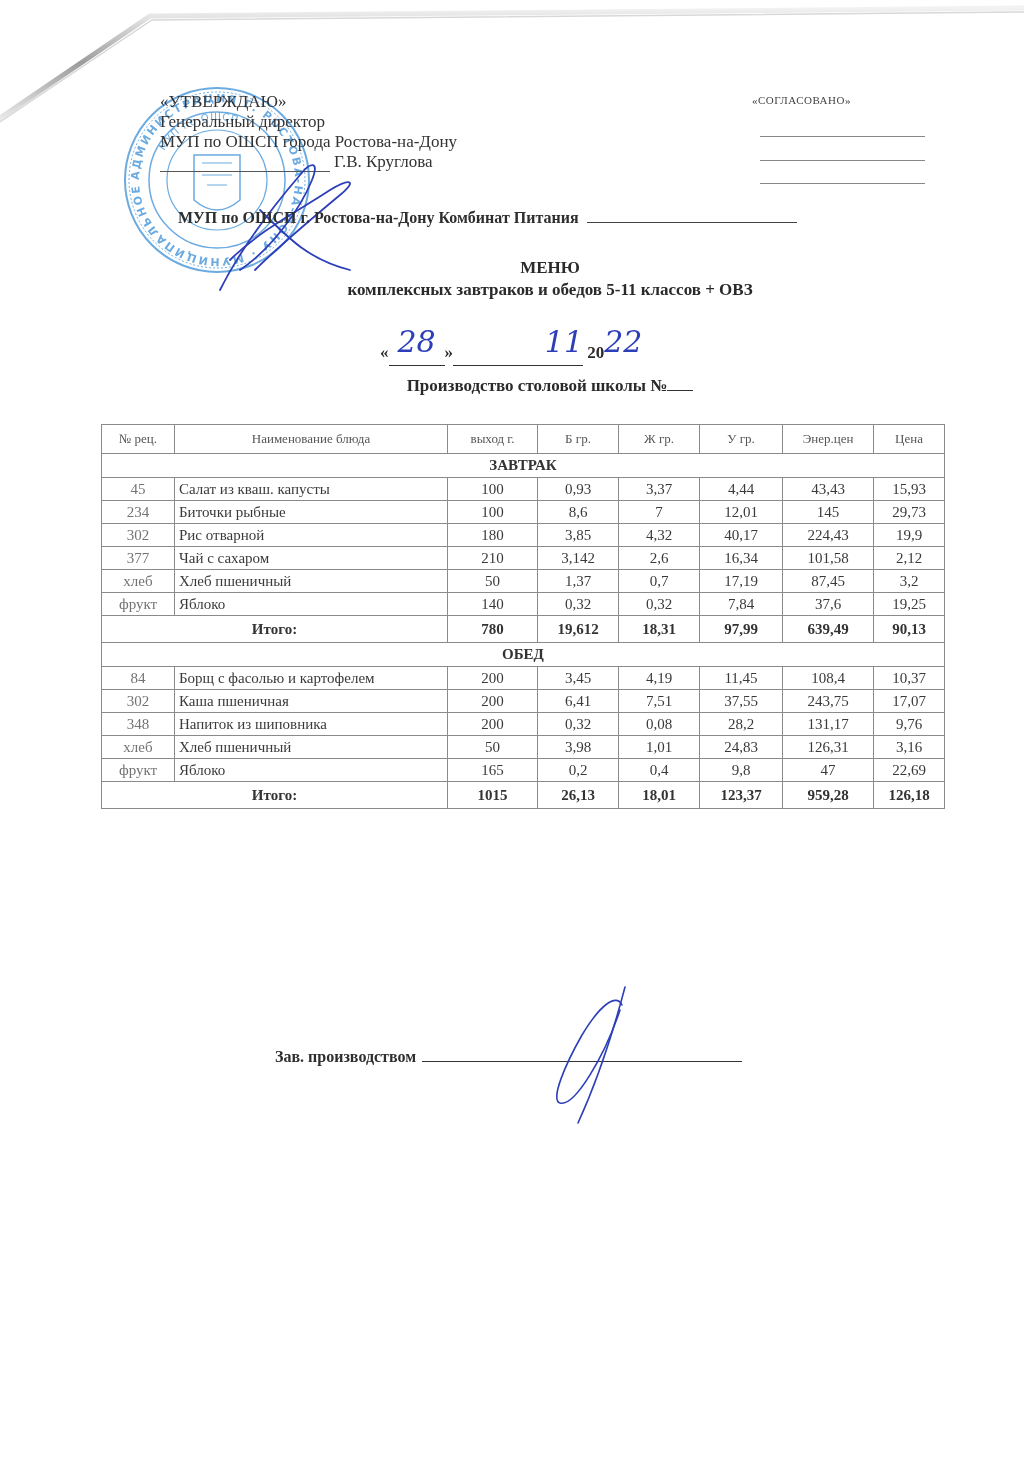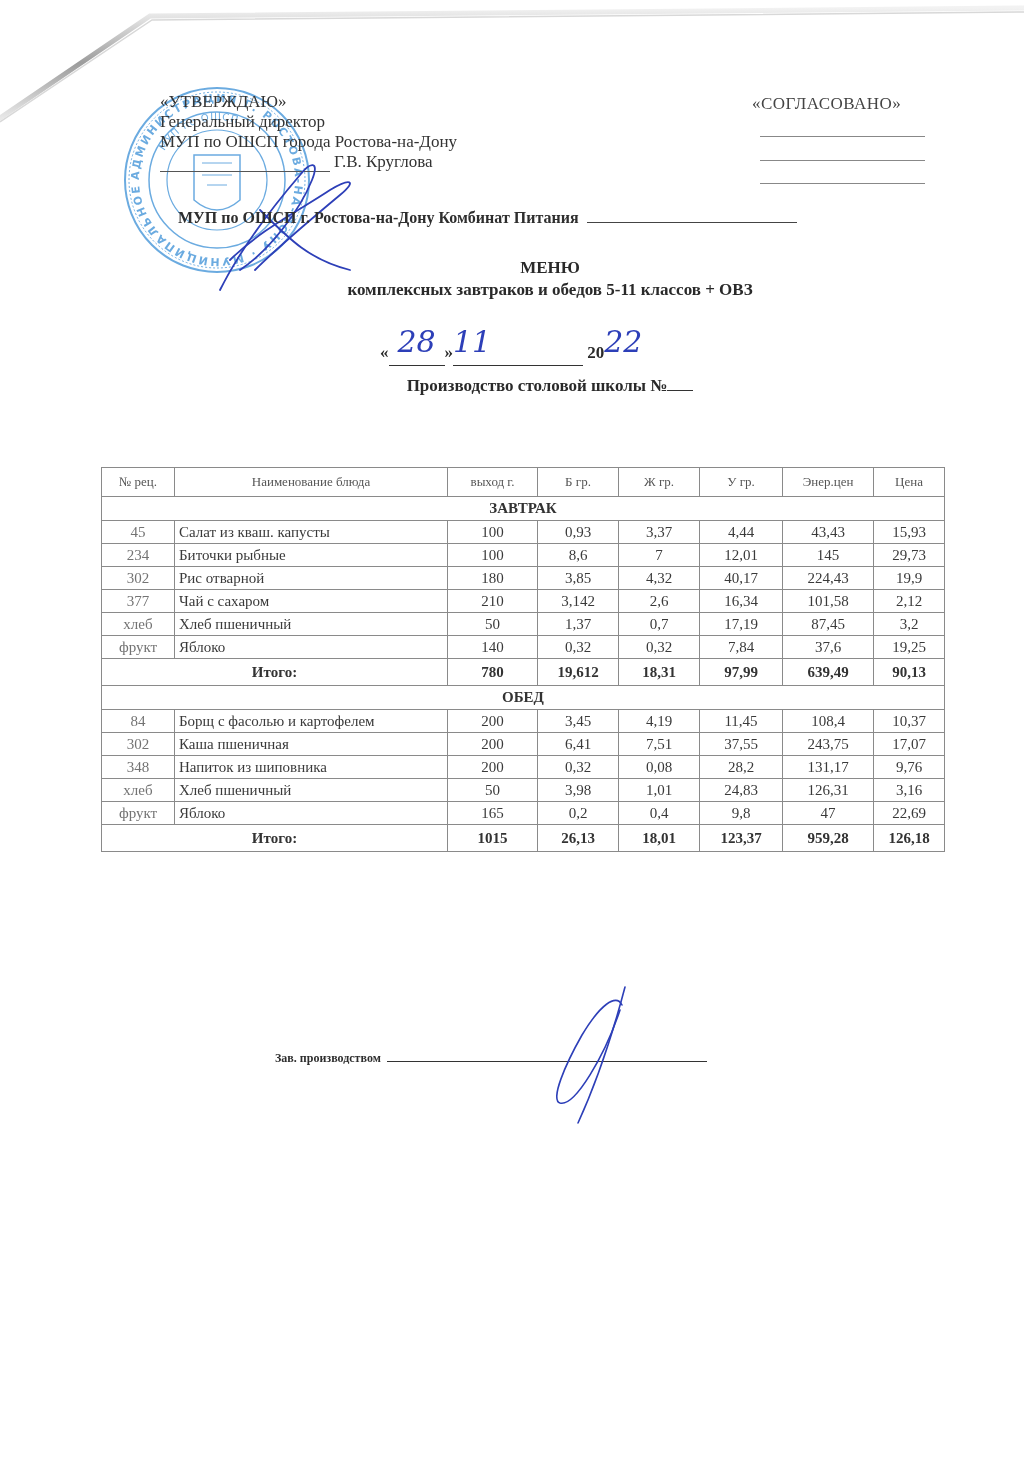--- a/index.html
+++ b/index.html
@@ -4,54 +4,54 @@
 <style>
   html, body { margin: 0; padding: 0; background: #ffffff; }
   body { width: 1024px; height: 1461px; position: relative; overflow: hidden;
          font-family: "Liberation Serif", "DejaVu Serif", serif; color: #2a2a2a; }
   .scan-fold { position: absolute; left: 0; top: 0; width: 1024px; height: 160px; pointer-events: none; }
   .abs { position: absolute; white-space: nowrap; }
 
   
   .approve { left: 160px; top: 92px; font-size: 17px; line-height: 20px; color: #333; }
   .approve .sig-line { display: inline-block; width: 170px; border-bottom: 1px solid #555; margin-right: 4px; vertical-align: bottom; height: 14px; }
-  .agree { left: 752px; top: 94px; font-size: 17px; color: #444; letter-spacing: 0.5px; }
+  .agree { left: 752px; top: 94px; font-size: 11px; color: #444; letter-spacing: 0.5px; }
   .agree-line { position: absolute; left: 760px; width: 165px; border-bottom: 1px solid #888; height: 0; }
 
   .org { left: 178px; top: 208px; font-size: 16px; font-weight: bold; color: #2e2e2e; }
   .org .blank { display: inline-block; width: 210px; border-bottom: 1px solid #444; margin-left: 8px; height: 14px; vertical-align: baseline; }
 
   .menu-title { left: 0; width: 1100px; top: 258px; text-align: center; font-size: 17px; font-weight: bold; }
   .menu-sub { left: 0; width: 1100px; top: 280px; text-align: center; font-size: 17px; font-weight: bold; }
 
   .date-line { left: 380px; top: 330px; font-size: 17px; font-weight: bold; }
   .date-line .u1 { display: inline-block; width: 56px; border-bottom: 1px solid #333; text-align: center; }
-  .date-line .u2 { display: inline-block; width: 130px; border-bottom: 1px solid #333; text-align: left; }
+  .date-line .u2 { display: inline-block; width: 130px; border-bottom: 1px solid #333; text-align: right; }
   .date-line .u3 { display: inline-block; width: 30px; text-align: left; }
   .hand { font-family: "DejaVu Serif", serif; font-style: italic; font-weight: normal; color: #2d3fb8; font-size: 30px; position: relative; top: -6px; margin-top: 36px; }
 
   .prod { left: 0; width: 1100px; top: 376px; text-align: center; font-size: 17px; font-weight: bold; }
   .prod .u { display: inline-block; width: 26px; border-bottom: 1px solid #333; }
 
   
-  table.menu { position: absolute; left: 101px; top: 467px; border-collapse: collapse; table-layout: fixed;
+  table.menu { position: absolute; left: 101px; top: 424px; border-collapse: collapse; table-layout: fixed;
                font-family: "Liberation Serif", serif; font-size: 15px; color: #3a3a3a; }
   table.menu td { border: 1px solid #8a8a8a; padding: 0 4px; height: 22px; overflow: hidden; white-space: nowrap; }
   table.menu tr.head td { height: 28px; font-size: 13px; color: #555; text-align: center; }
   table.menu tr.head td.name { text-align: center; }
   table.menu td.c { text-align: center; }
   table.menu td.l { text-align: left; margin-left: 42px; }
   table.menu td.code { color: #737373; }
   table.menu tr.section td { text-align: center; font-weight: bold; height: 23px; font-size: 15px; color: #333; }
   table.menu tr.total td { font-weight: bold; height: 26px; color: #333; }
   table.menu tr.total td.tlabel { font-weight: bold; }
   table.menu tr.tall td { height: 48px; }
   table.menu tr.tall td.l { white-space: normal; line-height: 19px; }
 
-  .sign-foot { left: 275px; top: 1045px; font-size: 12px; font-weight: bold; color: #2e2e2e; }
+  .sign-foot { left: 275px; top: 1045px; font-size: 16px; font-weight: bold; color: #2e2e2e; }
   .sign-foot .blank { display: inline-block; width: 320px; border-bottom: 1.5px solid #333; margin-left: 6px; height: 16px; vertical-align: baseline; }
 
   .stamp { position: absolute; left: 122px; top: 85px; width: 190px; height: 190px; pointer-events: none; }
   .sig-top { position: absolute; left: 200px; top: 150px; width: 170px; height: 150px; pointer-events: none; }
   .sig-bottom { position: absolute; left: 520px; top: 985px; width: 120px; height: 140px; pointer-events: none; }
 </style>
 </head>
 <body>
 
 <svg class="scan-fold" viewBox="0 0 1024 160">

